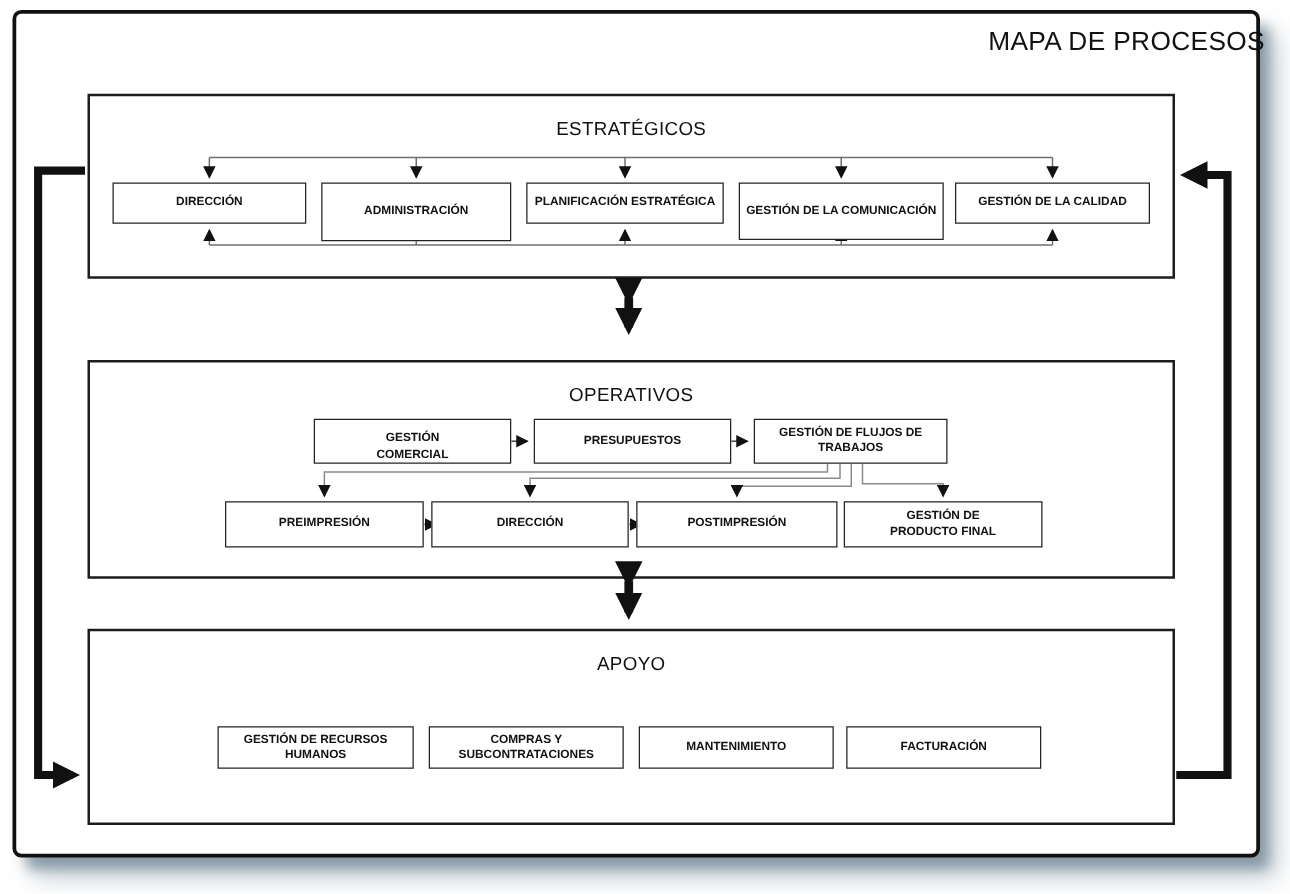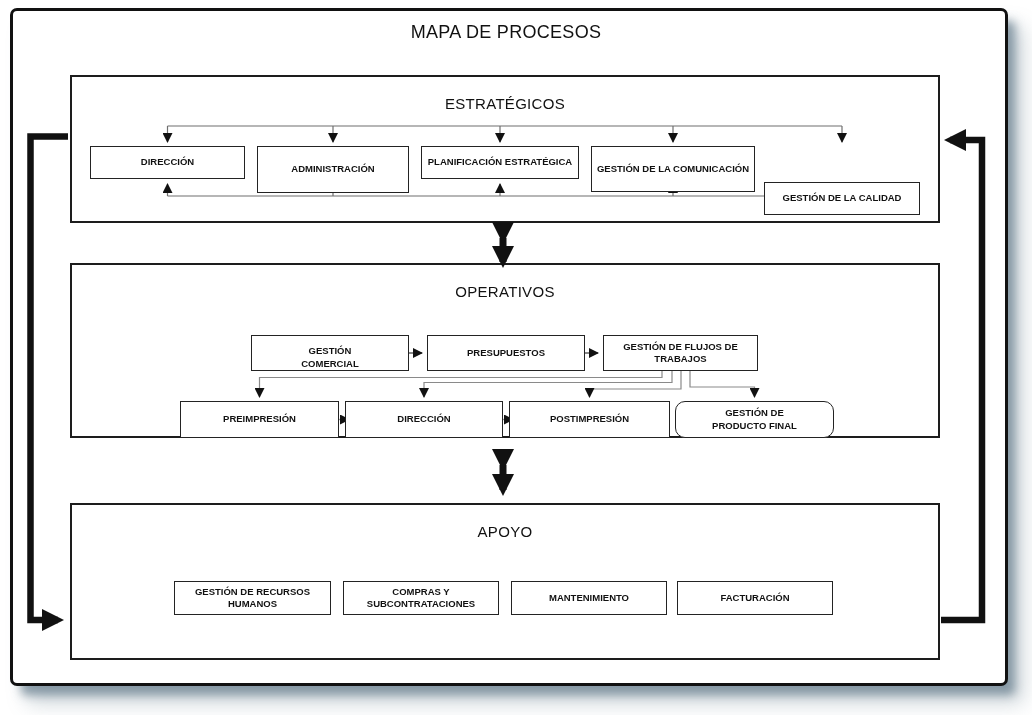--- a/index.html
+++ b/index.html
@@ -3,49 +3,49 @@
 <meta charset="utf-8">
 <style>
   html,body{margin:0;padding:0;background:#fff;}
   body{width:1032px;height:715px;font-family:"Liberation Sans",sans-serif;-webkit-font-smoothing:antialiased;}
   .canvas{position:relative;width:1032px;height:715px;background:var(--background,#fff);overflow:hidden;}
 
   .frame{position:absolute;left:10px;top:8px;width:992px;height:672px;background:#fff;
          border:3px solid var(--line,#111);border-radius:7px;
          box-shadow:9px 11px 10px -2px rgba(92,117,134,.65), 16px 18px 20px rgba(92,117,134,.28);}
 
-  .main-title{position:absolute;left:0;top:22px;width:1012px;text-align:center;
-              font-size:18px;letter-spacing:.3px;color:#111;}
+  .main-title{position:absolute;left:0;top:22px;width:1012px;text-align:right;
+              font-size:21px;letter-spacing:.3px;color:#111;}
 
   .section{position:absolute;background:#fff;border:2px solid #1d1d1d;}
   .sec-est{left:70px;top:75px;width:866px;height:144px;}
-  .sec-op {left:70px;top:263px;width:866px;height:171px;}
+  .sec-op {left:70px;top:288px;width:866px;height:171px;}
   .sec-ap {left:70px;top:503px;width:866px;height:153px;}
   .section-title{position:absolute;left:0;top:18px;width:100%;text-align:center;
                  font-size:15px;letter-spacing:.3px;color:#111;}
 
   .pbox{position:absolute;background:#fff;border:1.5px solid #232323;box-sizing:border-box;
         display:flex;align-items:center;justify-content:center;text-align:center;
         font-size:9.5px;font-weight:700;line-height:1.3;color:#111;}
   .pbox span{display:inline-block;}
 
   
   .b-dir {left:90px; top:146px;width:155px;height:33px;}
   .b-adm {left:257px;top:146px;width:152px;height:47px;}
   .b-pla {left:421px;top:146px;width:158px;height:33px;}
   .b-com {left:591px;top:146px;width:164px;height:46px;}
-  .b-cal {left:764px;top:146px;width:156px;height:33px;margin-top:36px;}
+  .b-cal {left:764px;top:146px;width:156px;height:33px;}
   
   .b-gco {left:251px;top:335px;width:158px;height:36px;align-items:flex-end;}
   .b-pre {left:427px;top:335px;width:158px;height:36px;}
   .b-flu {left:603px;top:335px;width:155px;height:36px;}
   .b-pri {left:180px;top:401px;width:159px;height:37px;}
   .b-imp {left:345px;top:401px;width:158px;height:37px;}
   .b-pos {left:509px;top:401px;width:161px;height:37px;}
-  .b-gpf {left:675px;top:401px;width:159px;height:37px;border-radius:10px;}
+  .b-gpf {left:675px;top:401px;width:159px;height:37px;}
   
   .b-rrh {left:174px;top:581px;width:157px;height:34px;}
   .b-cys {left:343px;top:581px;width:156px;height:34px;}
   .b-man {left:511px;top:581px;width:156px;height:34px;}
   .b-fac {left:677px;top:581px;width:156px;height:34px;}
 
   .w75 {max-width:75px;}
   .w100{max-width:100px;}
   .w120{max-width:120px;}
   .w130{max-width:130px;}

